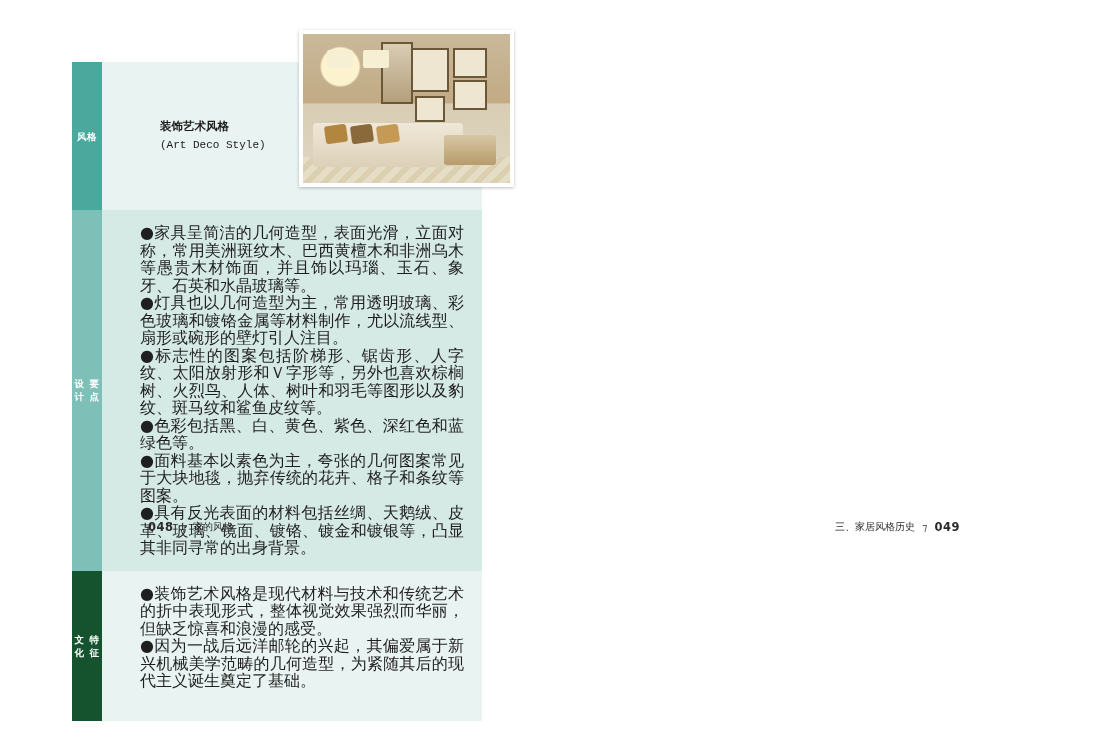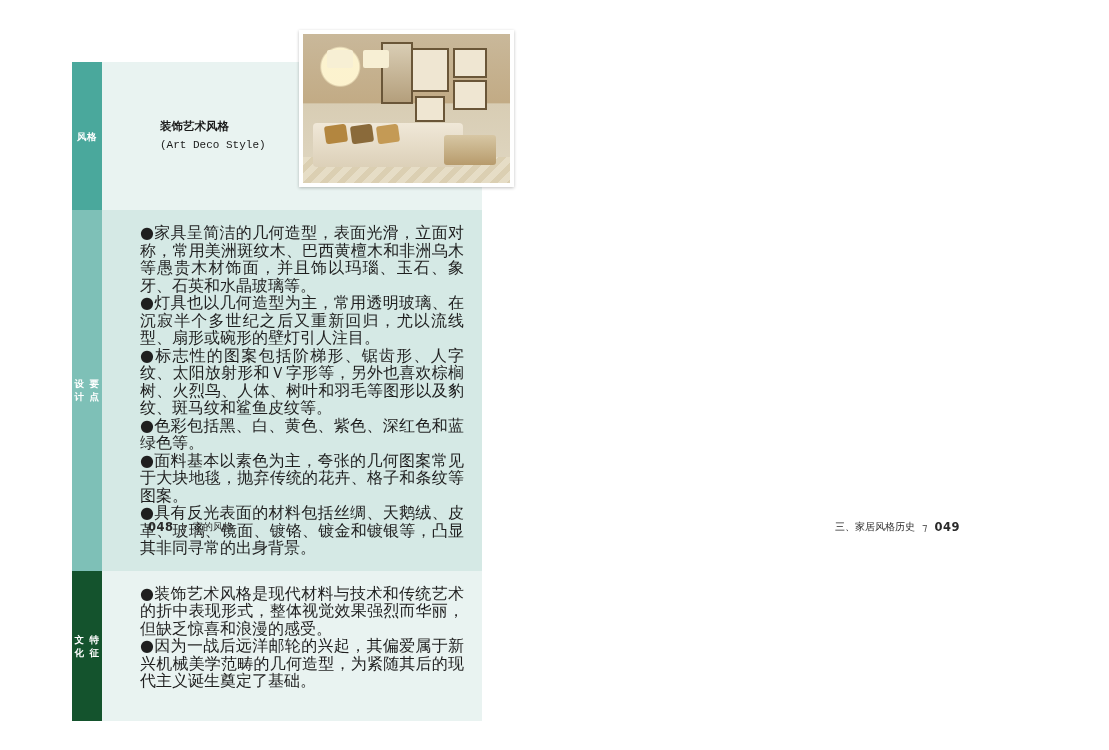--- a/index.html
+++ b/index.html
@@ -223,21 +223,21 @@
       </div>
 
       <div class="row row-2">
         <div class="label-cell label-2">
           <span>设计</span>
           <span>要点</span>
         </div>
         <div class="content-cell c2">
           <div class="para-wrap">
             <p class="para">●家具呈简洁的几何造型，表面光滑，立面对称，常用美洲斑纹木、巴西黄檀木和非洲乌木等愚贵木材饰面，并且饰以玛瑙、玉石、象牙、石英和水晶玻璃等。</p>
-            <p class="para">●灯具也以几何造型为主，常用透明玻璃、在沉寂半个多世纪之后又重新回归，尤以流线型、扇形或碗形的壁灯引人注目。</p>
+            <p class="para">●灯具也以几何造型为主，常用透明玻璃、彩色玻璃和镀铬金属等材料制作，尤以流线型、扇形或碗形的壁灯引人注目。</p>
             <p class="para">●标志性的图案包括阶梯形、锯齿形、人字纹、太阳放射形和Ｖ字形等，另外也喜欢棕榈树、火烈鸟、人体、树叶和羽毛等图形以及豹纹、斑马纹和鲨鱼皮纹等。</p>
             <p class="para">●色彩包括黑、白、黄色、紫色、深红色和蓝绿色等。</p>
             <p class="para">●面料基本以素色为主，夸张的几何图案常见于大块地毯，抛弃传统的花卉、格子和条纹等图案。</p>
             <p class="para">●具有反光表面的材料包括丝绸、天鹅绒、皮革、玻璃、镜面、镀铬、镀金和镀银等，凸显其非同寻常的出身背景。</p>
           </div>
         </div>
       </div>
 
       <div class="row row-3">
         <div class="label-cell label-3">

